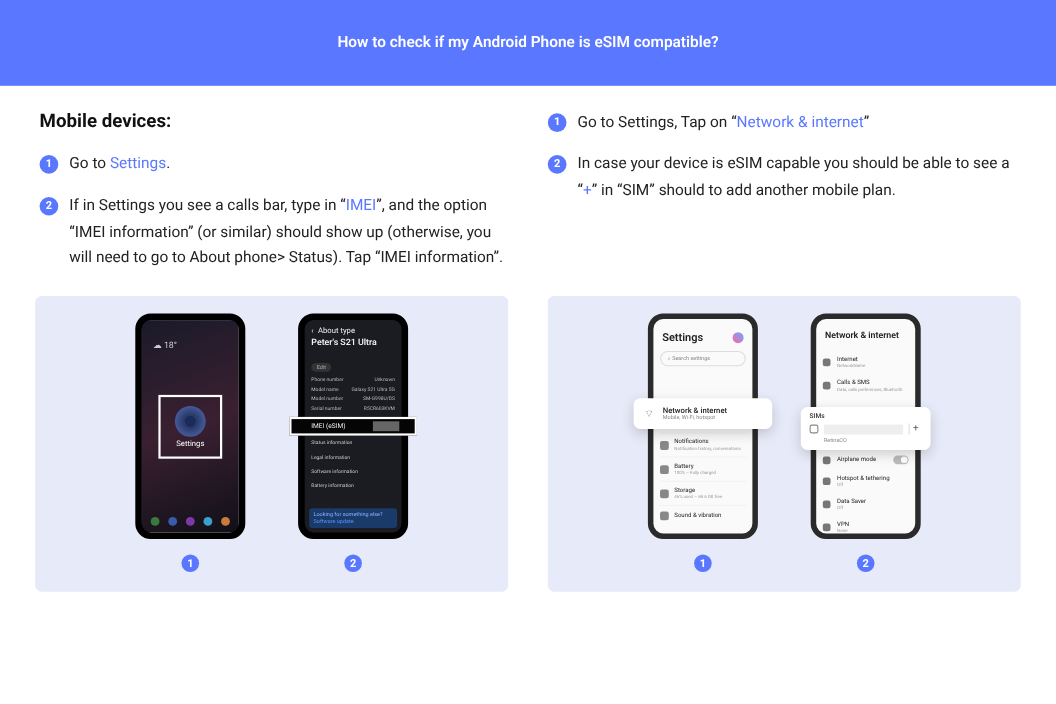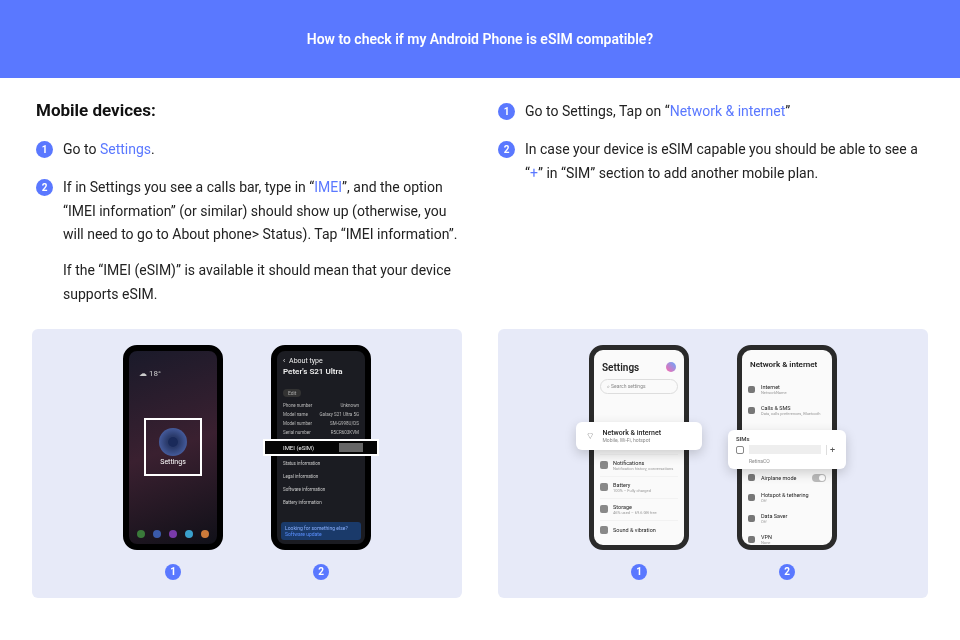--- a/index.html
+++ b/index.html
@@ -368,38 +368,37 @@
       <li class="step">
         <span class="step-num">1</span>
         <span class="step-text">
           <span>Go to </span><span class="link">Settings</span><span>.</span>
         </span>
       </li>
       <li class="step">
         <span class="step-num">2</span>
         <span class="step-text">
           <span>If in Settings you see a calls bar, type in “</span><span class="link">IMEI</span><span>”, and the option “IMEI information” (or similar) should show up (otherwise, you will need to go to About phone&gt; Status). Tap “IMEI information”.</span>
-          <div class="step-extra">If the “IMEI (eSIM)” is available it should mean that your device supports eSIM.</div>
         </span>
       </li>
     </ul>
   </div>
 
   <div class="col">
     <ul class="steps">
       <li class="step">
         <span class="step-num">1</span>
         <span class="step-text">
           <span>Go to Settings, Tap on “</span><span class="link">Network &amp; internet</span><span>”</span>
         </span>
       </li>
       <li class="step">
         <span class="step-num">2</span>
         <span class="step-text">
-          <span>In case your device is eSIM capable you should be able to see a “</span><span class="link">+</span><span>” in “SIM” section to add another mobile plan.</span>
+          <span>In case your device is eSIM capable you should be able to see a “</span><span class="link">+</span><span>” in “SIM” should to add another mobile plan.</span>
         </span>
       </li>
     </ul>
   </div>
 </div>
 
 <div class="shots-row">
 
   <div class="shots-panel">
     <div class="phones">

